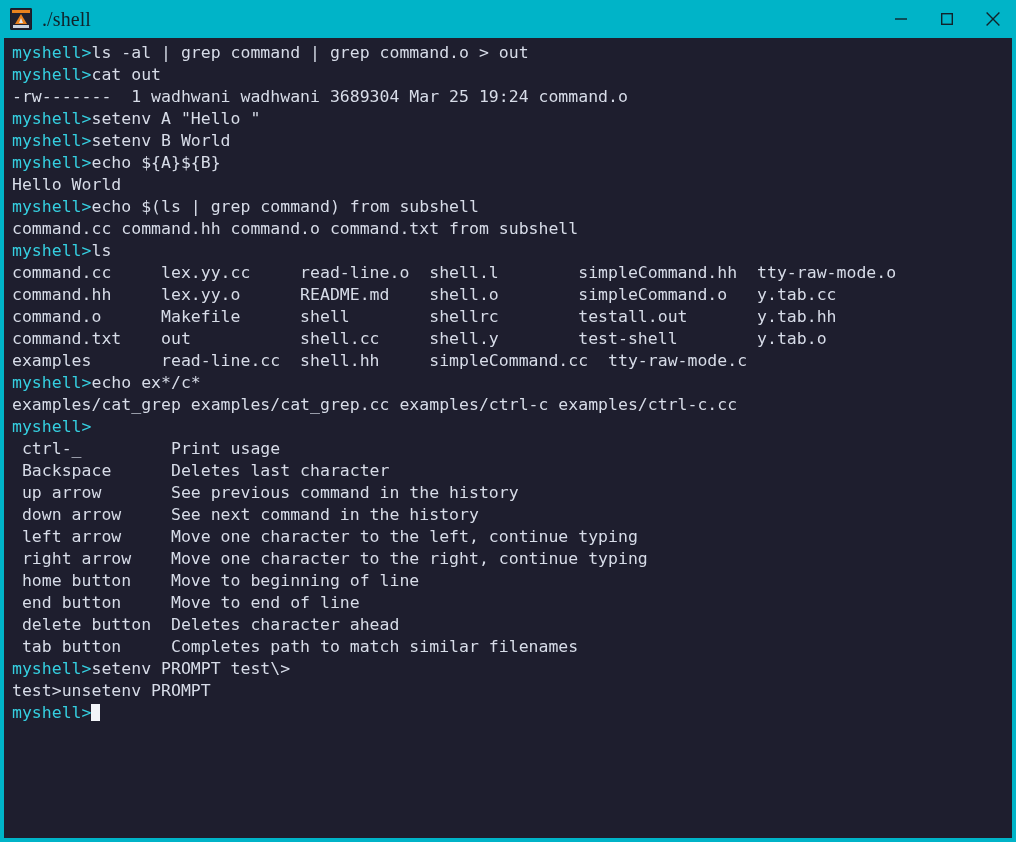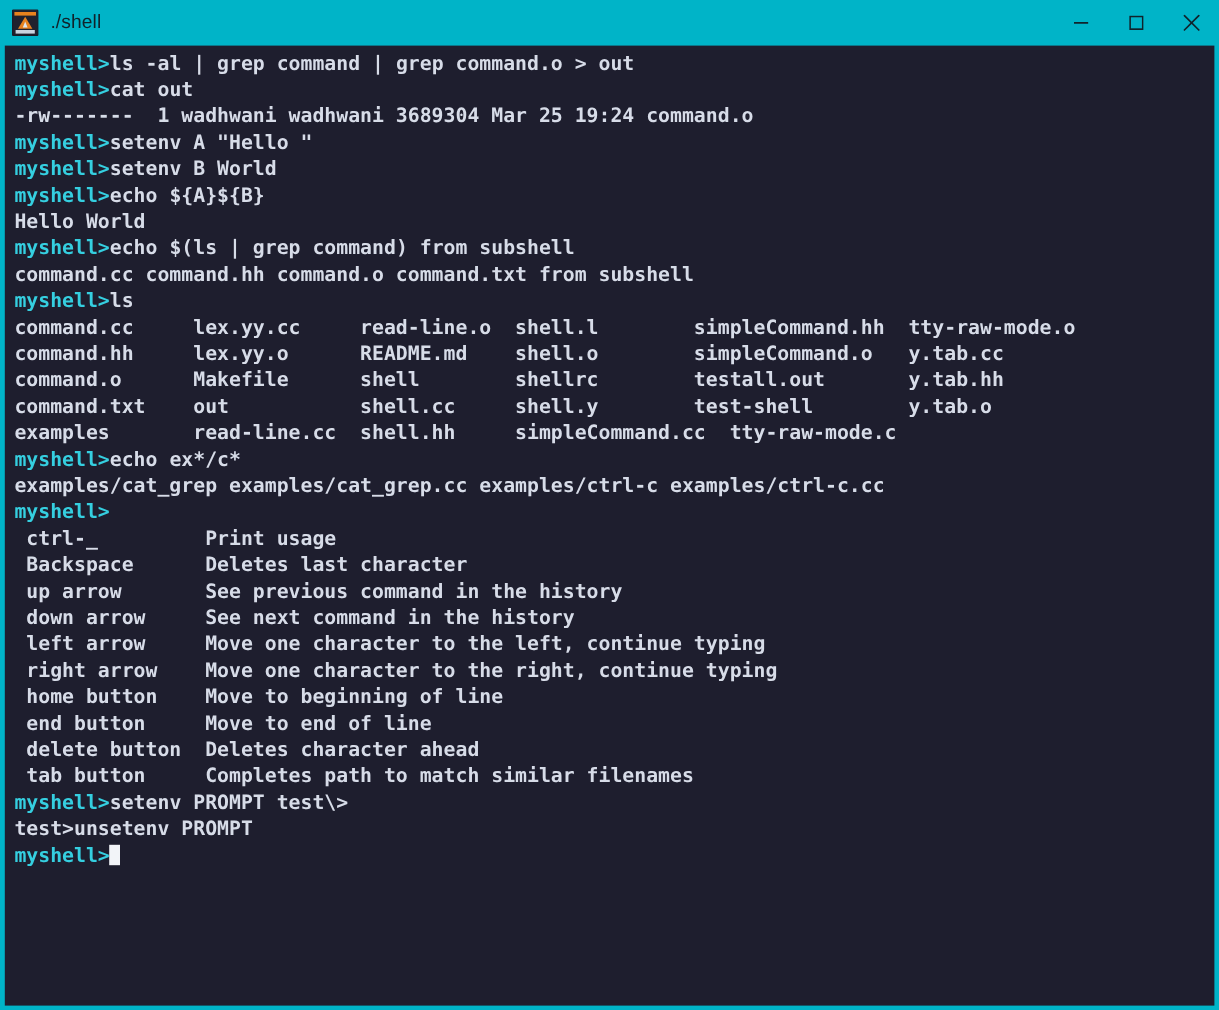--- a/index.html
+++ b/index.html
@@ -75,22 +75,22 @@
     border-right: 2.5px solid transparent;
     border-bottom: 5px solid #dfe6ef;
   }
   #app-icon .ico-base {
     position: absolute;
     left: 2px; right: 2px; bottom: 1px;
     height: 3px;
     background: #c9d3de;
   }
   #title-text {
-    font-family: Liberation Sans, sans-serif;
-    font-size: 16px;
+    font-family: Liberation Serif, serif;
+    font-size: 20px;
     color: #10232b;
     margin-left: 10px;
     white-space: nowrap;
     letter-spacing: 0.1px;
   }
   #win-controls {
     position: absolute;
     right: 0;
     top: 0;
     height: 38px;
@@ -128,21 +128,20 @@
     font-size: 16.5px;
     line-height: 22px;
     color: #d7dce8;
     white-space: pre;
     padding-left: 8px;
     -webkit-font-smoothing: antialiased;
   }
   .line {
     height: 22px;
     white-space: pre;
-    font-weight: bold;
   }
   .prompt { color: #35cfe0; }
   .out { color: #d7dce8; }
   .cursor {
     display: inline-block;
     width: 9px;
     height: 17px;
     background: #f2f4f8;
     vertical-align: -3px;
   }

